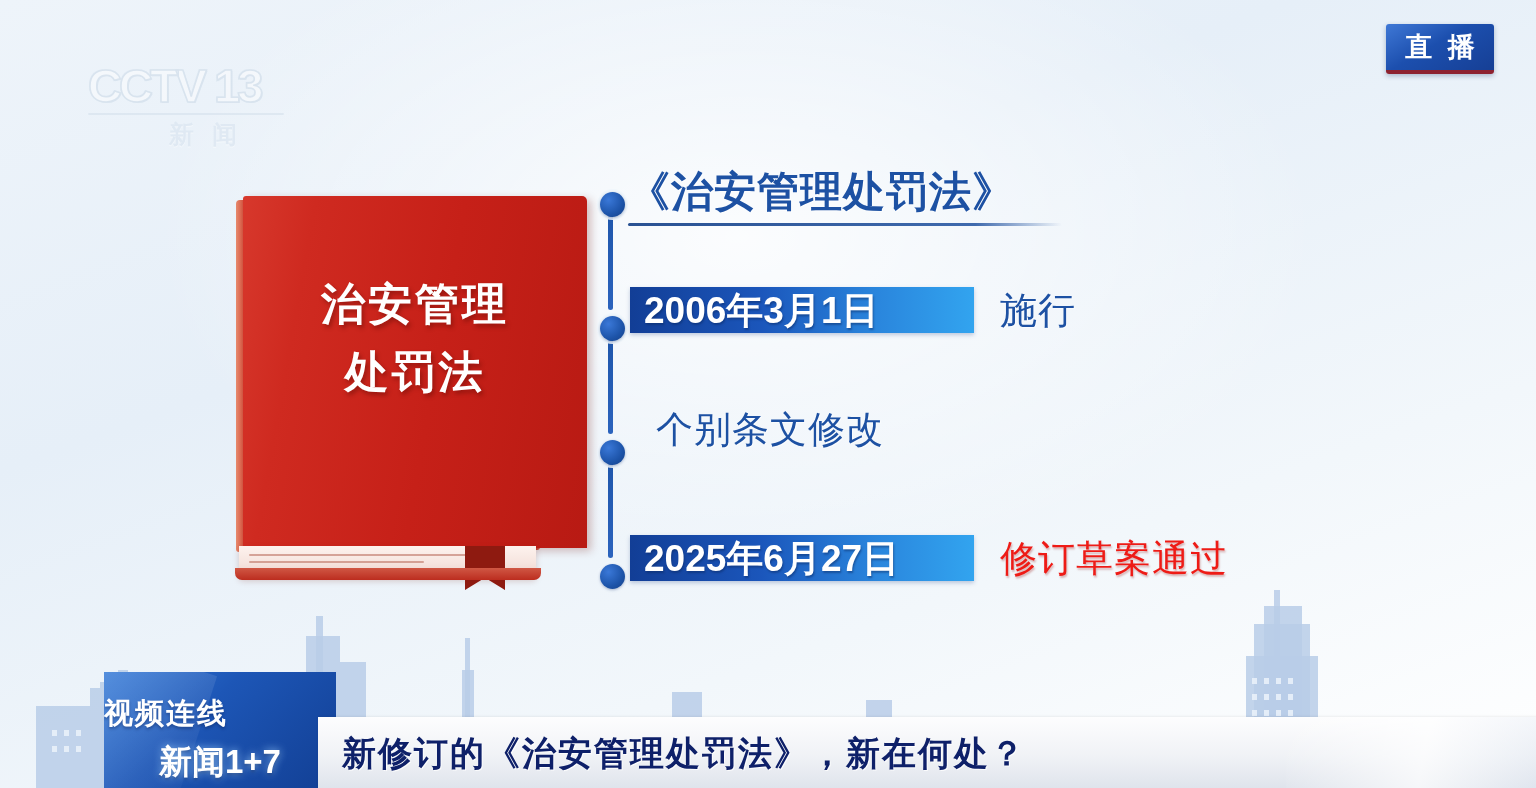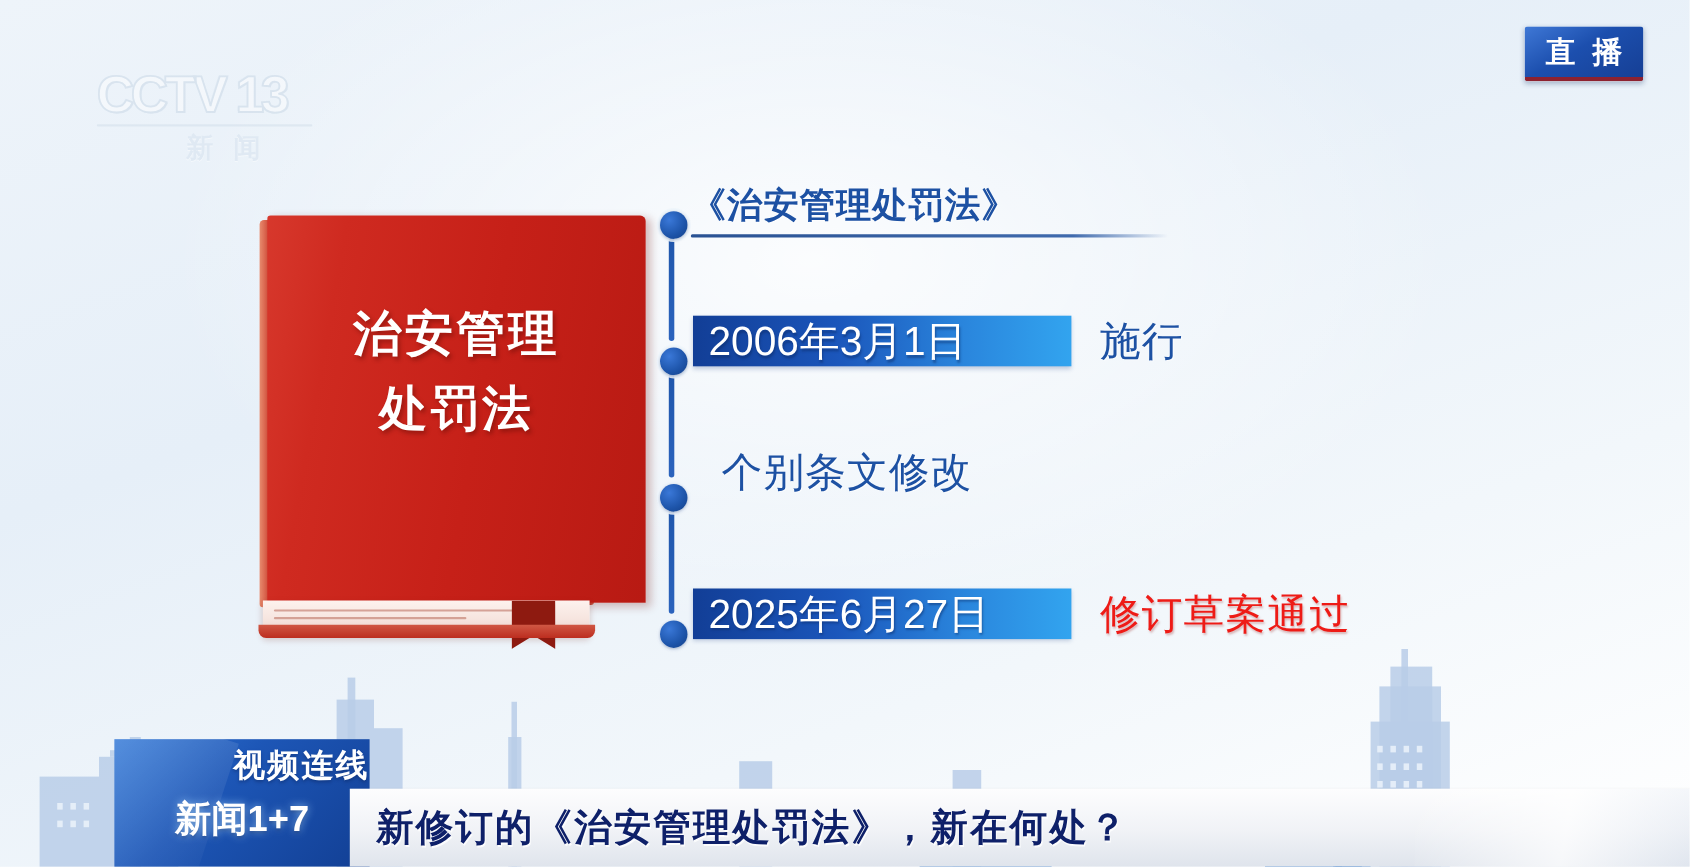--- a/index.html
+++ b/index.html
@@ -113,39 +113,39 @@
   .tl-dot {
     position:absolute; left:-7px; width:25px; height:25px; border-radius:50%;
     background: radial-gradient(circle at 34% 32%, #3a78d8 0%, #1d54a9 60%, #143f86 100%);
     box-shadow:0 1px 3px rgba(20,50,110,.35), 0 0 0 3px rgba(240,246,252,.9);
   }
 
   .tl-head {
     position:absolute; left:28px; top:0px; width:470px;
   }
   .tl-head-text {
-    font-size:32px; font-weight:700; color:#1d51a3; letter-spacing:1px;
+    font-size:42px; font-weight:700; color:#1d51a3; letter-spacing:1px;
     line-height:1.05; white-space:nowrap;
     text-shadow:1px 1px 0 rgba(255,255,255,.6);
   }
   .tl-head-rule {
     margin-top:9px; width:434px; height:3px;
     background: linear-gradient(90deg,#2a5293 0%, #3f6aad 80%, rgba(63,106,173,0) 100%);
     border-radius:2px;
   }
 
   .tl-row { position:absolute; left:30px; display:flex; align-items:center; }
   .tl-chip {
     height:46px; display:flex; align-items:center;
     padding:0 14px;
     background: linear-gradient(90deg, #123e96 0%, #1b56bb 38%, #2a86dd 72%, #32a4ef 100%);
     box-shadow:0 2px 4px rgba(25,60,130,.25);
   }
   .tl-chip span {
-    color:#ffffff; font-weight:400; font-size:37px; letter-spacing:0px;
+    color:#ffffff; font-weight:700; font-size:37px; letter-spacing:0px;
     line-height:1; white-space:nowrap;
     text-shadow:1px 2px 2px rgba(10,40,95,.45);
   }
   .tl-label {
     margin-left:26px; font-size:37px; font-weight:400; white-space:nowrap;
     line-height:1; letter-spacing:1px;
   }
   .lbl-blue { color:#1d51a3; text-shadow:1px 1px 0 rgba(255,255,255,.55); }
   .lbl-red  { color:#ee1b16; text-shadow:1px 2px 2px rgba(150,20,15,.30); }
 
@@ -163,21 +163,21 @@
     position:absolute; left:56px; top:2px; width:232px; height:116px;
     background: linear-gradient(135deg,#2f76d6 0%, #1d56b6 40%, #123f94 100%);
     overflow:hidden;
   }
   .lt-logo::after {
     content:""; position:absolute; left:-40px; top:-20px; width:130px; height:170px;
     background:linear-gradient(120deg, rgba(255,255,255,.22), rgba(255,255,255,0));
     transform:rotate(18deg);
   }
   .lt-logo-top {
-    position:relative; z-index:2; text-align:right; padding-top:4px;
+    position:relative; z-index:2; text-align:left; padding-top:22px;
     color:#fff; font-size:29px; font-weight:700; letter-spacing:2px;
     text-shadow:0 2px 3px rgba(10,30,80,.4);
   }
   .lt-logo-bot {
     position:relative; z-index:2; text-align:center; margin-top:6px;
     color:#fff; font-size:33px; font-weight:700; letter-spacing:0px;
     text-shadow:0 0 8px rgba(160,210,255,.8), 0 2px 3px rgba(10,30,80,.5);
   }
 
   .lt-name {

